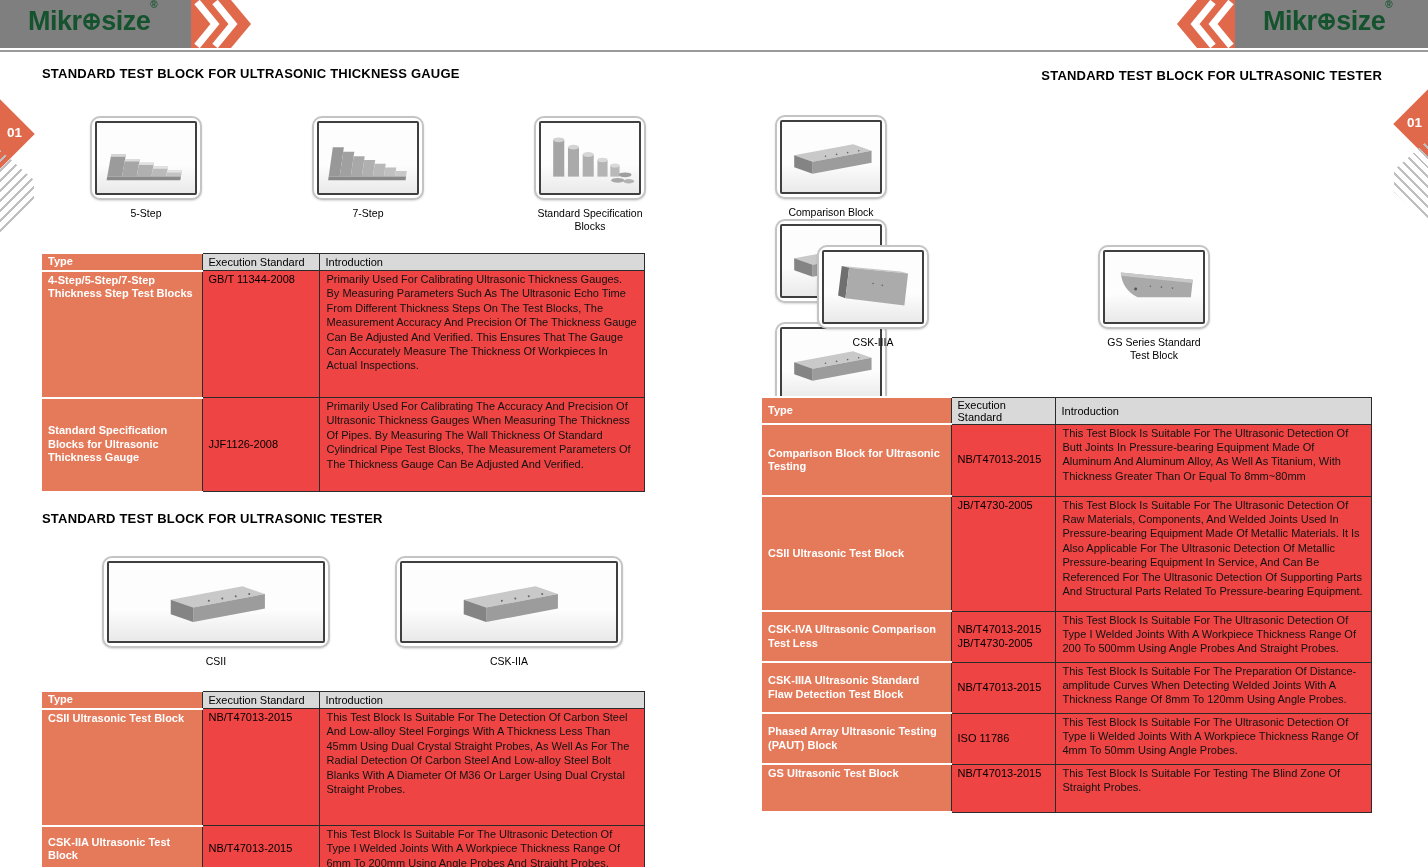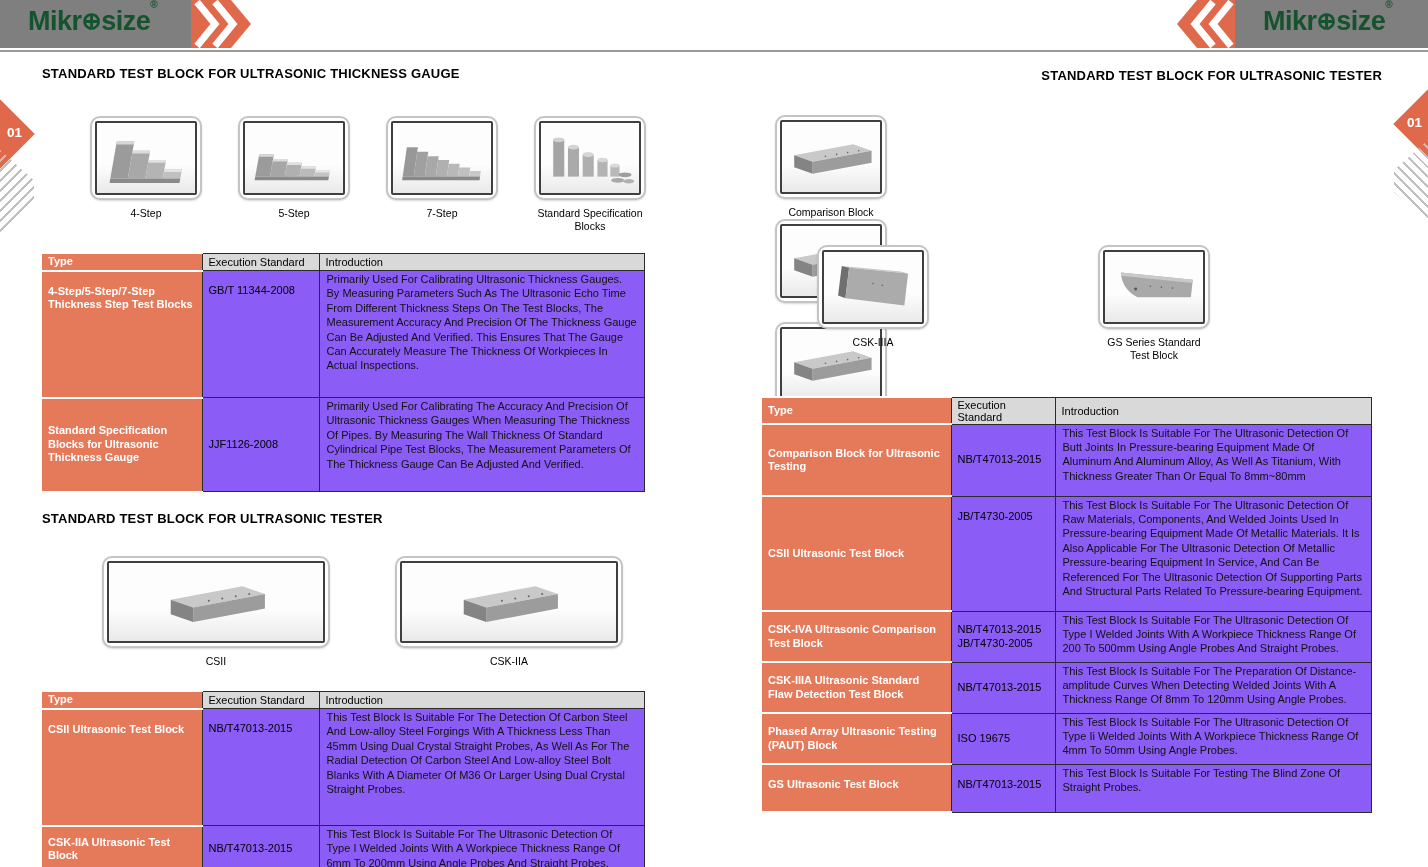--- a/index.html
+++ b/index.html
@@ -69,26 +69,26 @@
   
   table.spec { position:absolute; border-collapse:collapse; table-layout:fixed; font-size:11px; }
   .tbl-tg { left:42px; top:252px; width:603px; }
   .tbl-tl { left:42px; top:690px; width:603px; }
   .tbl-tr { left:762px; top:396px; width:610px; }
   td { vertical-align:middle; }
   td.type {
     background:#e57a5b; color:#fff; font-weight:bold; padding:2px 6px; line-height:13.5px;
     border:2px solid #ffffff; border-left:none; border-right:1px solid #2b2b2b;
   }
-  td.gray { background:#8b5cf6; border:1px solid #2b2b2b; padding:2px 6px; color:#000; }
+  td.gray { background:#ef4444; border:1px solid #2b2b2b; padding:2px 6px; color:#000; }
   td.std { line-height:13.5px; white-space:pre-line; }
   td.intro { vertical-align:top; line-height:14.4px; color:#121212; padding:1px 6px 2px 7px; }
   tr.head td { height:17px; padding-top:1px; padding-bottom:1px; }
   tr.head td.gray { background:#d9d9d9; }
-  td.va-top { vertical-align:top; padding-top:13px; }
+  td.va-top { vertical-align:top; padding-top:2px; }
 </style>
 </head>
 <body>
 
 <div class="page">
 
   <div class="hbar hbar-left"></div>
   <div class="logo logo-left"><span>Mikr</span><span class="oplus">⊕</span><span>size</span><sup>®</sup></div>
   <div class="chev chev-left">
     <svg viewBox="0 0 60 48">
@@ -113,40 +113,20 @@
   <div class="hatch hatch-left"></div>
   <div class="diamond diamond-right"></div>
   <div class="tabnum tabnum-right">01</div>
   <div class="hatch hatch-right"></div>
 
   <div class="sec-title title-tg">STANDARD TEST BLOCK FOR ULTRASONIC THICKNESS GAUGE</div>
   <div class="sec-title title-tl">STANDARD TEST BLOCK FOR ULTRASONIC TESTER</div>
   <div class="sec-title title-tr">STANDARD TEST BLOCK FOR ULTRASONIC TESTER</div>
 
   <div class="prod-row row-tg">
-    <div class="prod">
-      <div class="card">
-          <div class="card-inner">
-            <svg viewBox="0 0 100 64">
-              <g transform="translate(6,4) skewX(-10)">
-                <rect x="14" y="10" width="19" height="40" fill="#9b9b9b"></rect>
-                <rect x="33" y="20" width="19" height="30" fill="#a8a8a8"></rect>
-                <rect x="52" y="30" width="19" height="20" fill="#b4b4b4"></rect>
-                <rect x="71" y="40" width="19" height="10" fill="#c0c0c0"></rect>
-                <rect x="14" y="10" width="19" height="3" fill="#d8d8d8"></rect>
-                <rect x="33" y="20" width="19" height="3" fill="#dcdcdc"></rect>
-                <rect x="52" y="30" width="19" height="3" fill="#e0e0e0"></rect>
-                <rect x="71" y="40" width="19" height="3" fill="#e4e4e4"></rect>
-                <rect x="14" y="50" width="76" height="5" fill="#8a8a8a"></rect>
-              </g>
-            </svg>
-          </div>
-        </div>
-      <div class="prod-label">4-Step</div>
-    </div>
     <div class="prod">
       <div class="card">
           <div class="card-inner">
             <svg viewBox="0 0 100 64">
               <g transform="translate(4,6) skewX(-10)">
                 <rect x="12" y="22" width="16" height="24" fill="#9b9b9b"></rect>
                 <rect x="28" y="27" width="16" height="19" fill="#a6a6a6"></rect>
                 <rect x="44" y="31" width="16" height="15" fill="#b0b0b0"></rect>
                 <rect x="60" y="35" width="16" height="11" fill="#bababa"></rect>
                 <rect x="76" y="39" width="16" height="7" fill="#c4c4c4"></rect>
@@ -407,33 +387,33 @@
       <td class="type">Comparison Block for Ultrasonic Testing</td>
       <td class="gray std">NB/T47013-2015</td>
       <td class="gray intro">This Test Block Is Suitable For The Ultrasonic Detection Of Butt Joints In Pressure-bearing Equipment Made Of Aluminum And Aluminum Alloy, As Well As Titanium, With Thickness Greater Than Or Equal To 8mm~80mm</td>
     </tr>
     <tr style="height:115px">
       <td class="type">CSII Ultrasonic Test Block</td>
       <td class="gray std va-top">JB/T4730-2005</td>
       <td class="gray intro">This Test Block Is Suitable For The Ultrasonic Detection Of Raw Materials, Components, And Welded Joints Used In Pressure-bearing Equipment Made Of Metallic Materials. It Is Also Applicable For The Ultrasonic Detection Of Metallic Pressure-bearing Equipment In Service, And Can Be Referenced For The Ultrasonic Detection Of Supporting Parts And Structural Parts Related To Pressure-bearing Equipment.</td>
     </tr>
     <tr style="height:51px">
-      <td class="type">CSK-IVA Ultrasonic Comparison Test Block</td>
+      <td class="type">CSK-IVA Ultrasonic Comparison Test Less</td>
       <td class="gray std">NB/T47013-2015
 JB/T4730-2005</td>
       <td class="gray intro">This Test Block Is Suitable For The Ultrasonic Detection Of Type I Welded Joints With A Workpiece Thickness Range Of 200 To 500mm Using Angle Probes And Straight Probes.</td>
     </tr>
     <tr style="height:51px">
       <td class="type">CSK-IIIA Ultrasonic Standard Flaw Detection Test Block</td>
       <td class="gray std">NB/T47013-2015</td>
       <td class="gray intro">This Test Block Is Suitable For The Preparation Of Distance-amplitude Curves When Detecting Welded Joints With A Thickness Range Of 8mm To 120mm Using Angle Probes.</td>
     </tr>
     <tr style="height:51px">
       <td class="type">Phased Array Ultrasonic Testing (PAUT) Block</td>
-      <td class="gray std">ISO 19675</td>
+      <td class="gray std">ISO 11786</td>
       <td class="gray intro">This Test Block Is Suitable For The Ultrasonic Detection Of Type Ii Welded Joints With A Workpiece Thickness Range Of 4mm To 50mm Using Angle Probes.</td>
     </tr>
     <tr style="height:48px">
       <td class="type va-top">GS Ultrasonic Test Block</td>
       <td class="gray std va-top">NB/T47013-2015</td>
       <td class="gray intro">This Test Block Is Suitable For Testing The Blind Zone Of Straight Probes.</td>
     </tr>
   </tbody>
     </table>
 

